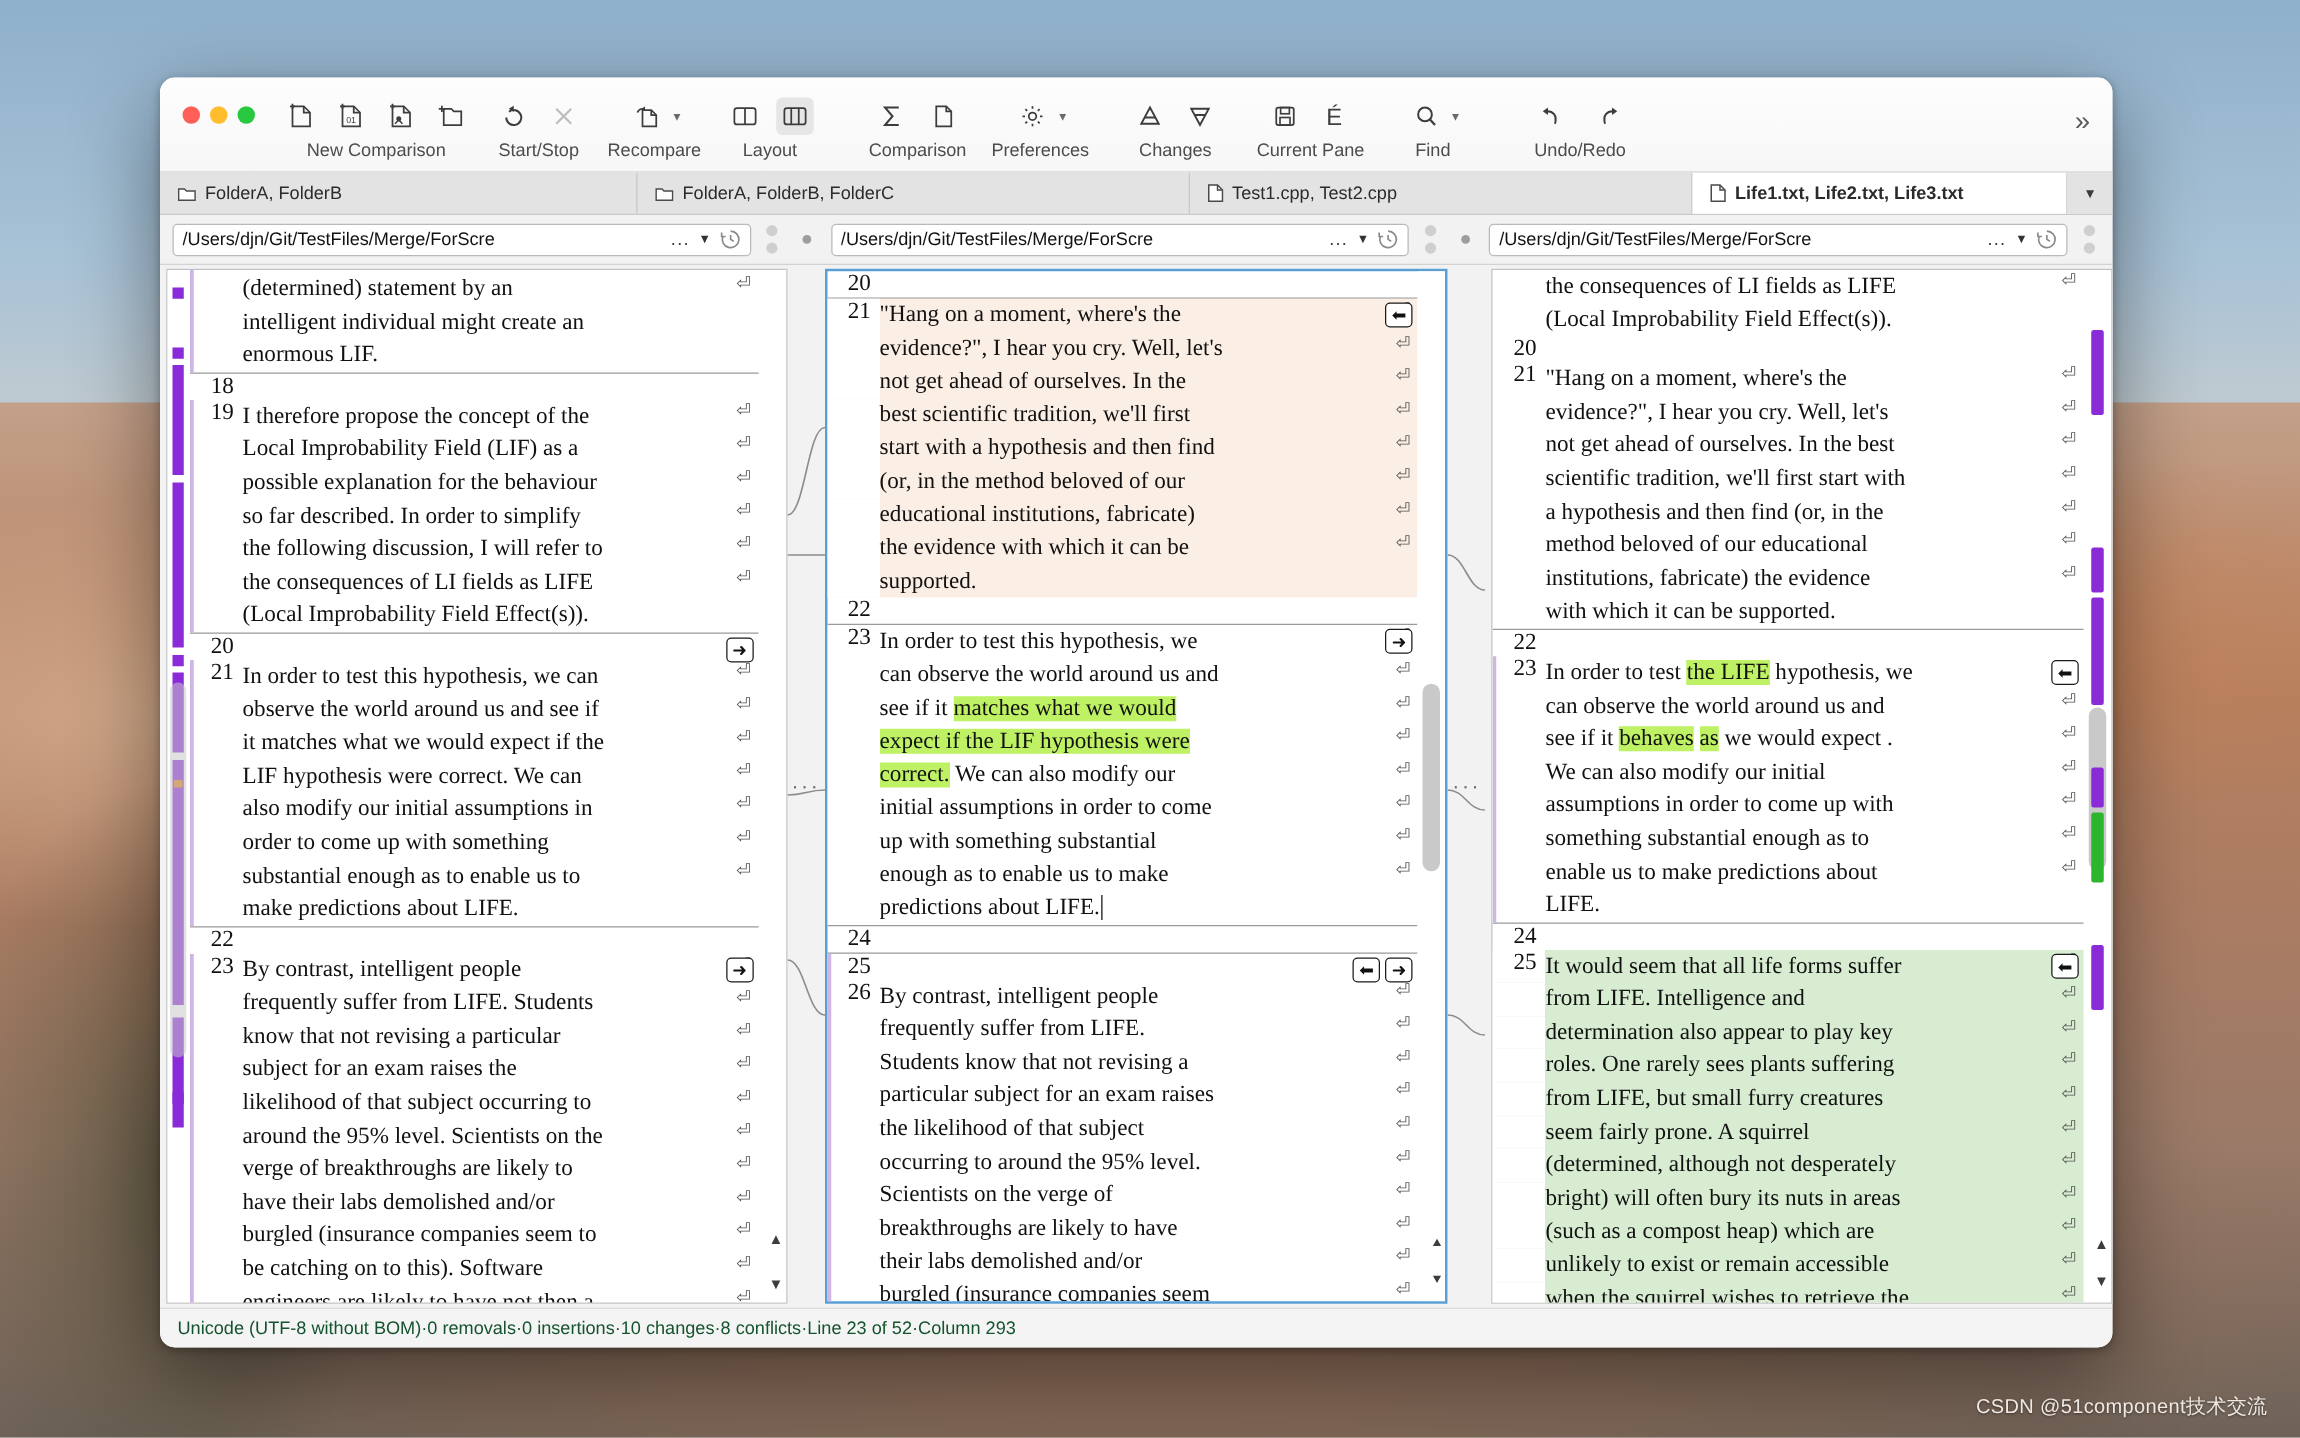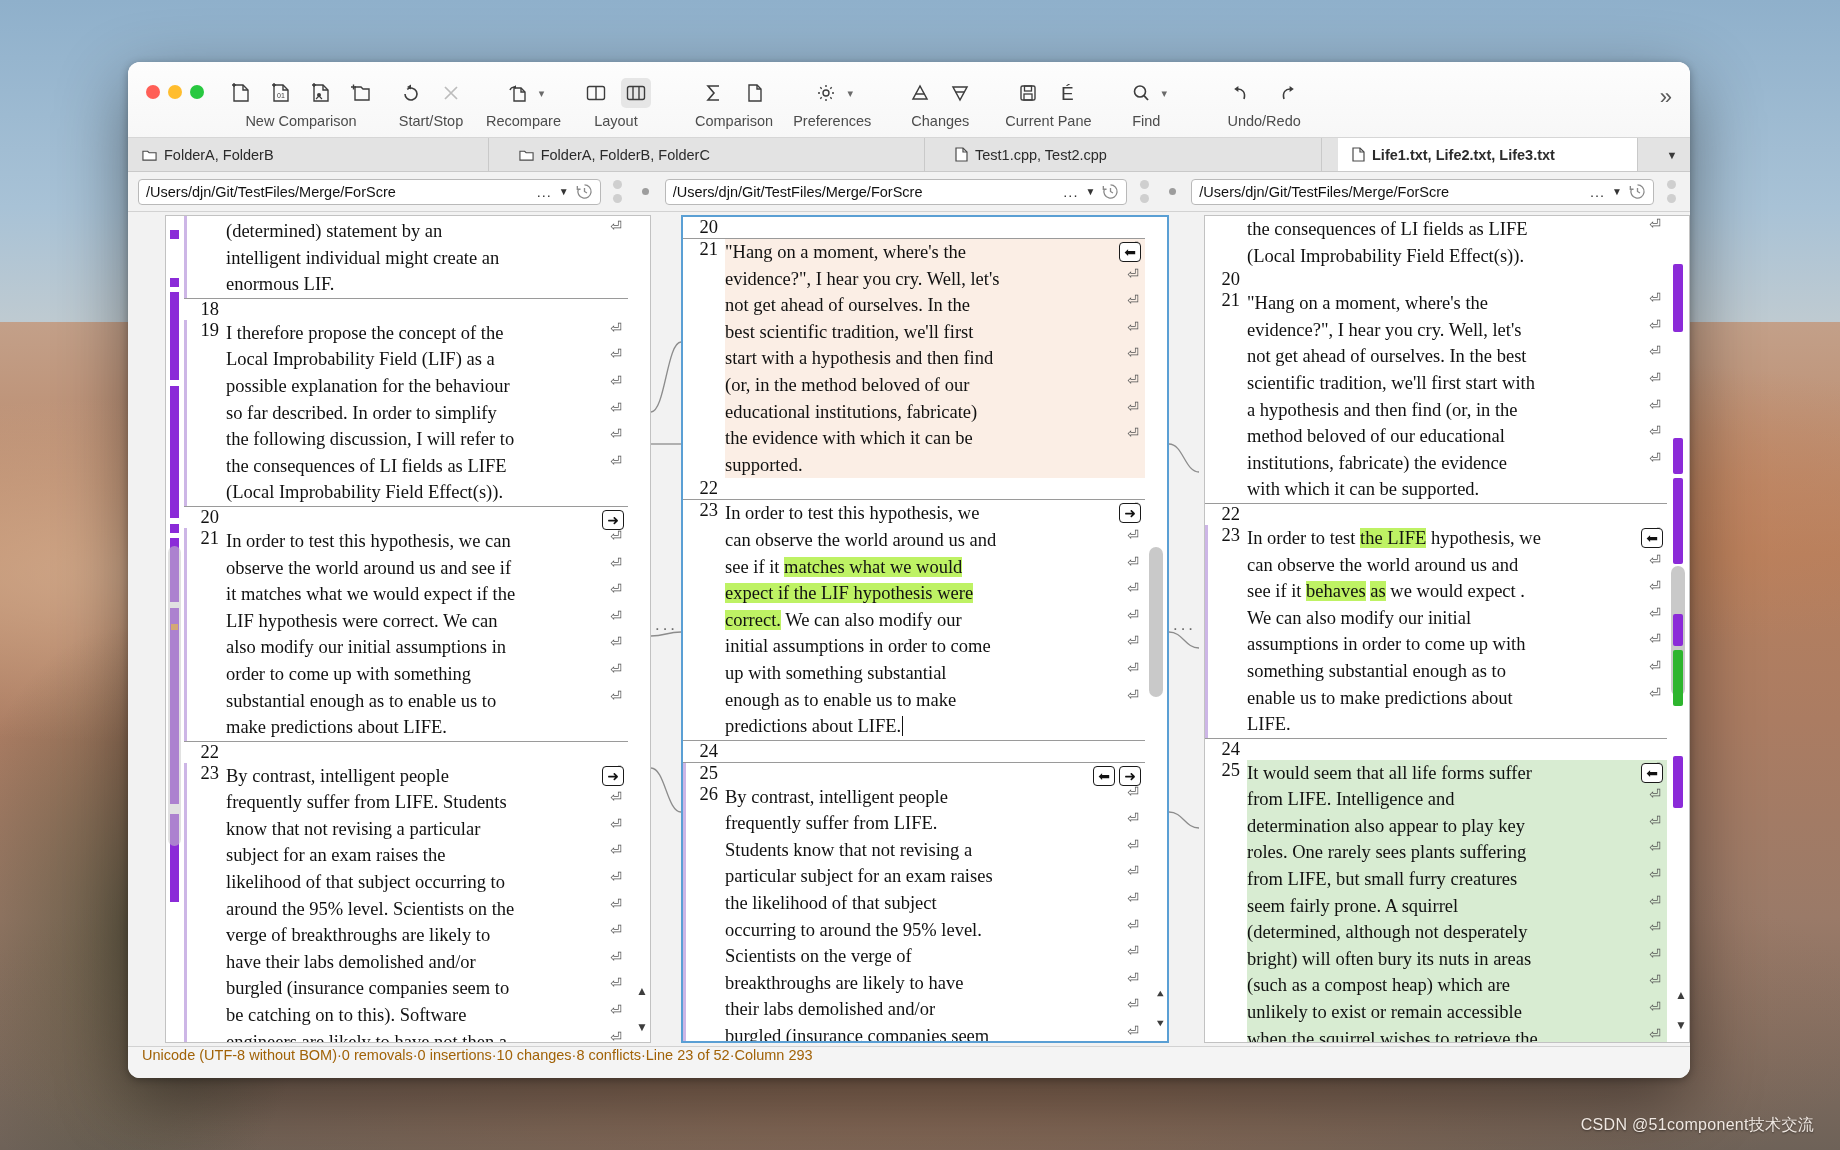--- a/index.html
+++ b/index.html
@@ -46,21 +46,21 @@
   .ticons { display: flex; align-items: center; gap: 10px; height: 34px; }
   .tlabel { font-size: 14.5px; color: #4c4c4c; margin-top: 3px; white-space: nowrap; }
   .tbtn { width: 30px; height: 30px; display: flex; align-items: center; justify-content: center;
           border-radius: 5px; }
   .tbtn.sel { background: #e6e6e6; }
   .chev { font-size: 11px; color: #6a6a6a; margin-left: -4px; }
   .overflow { position: absolute; right: 18px; top: 22px; font-size: 22px; color: #5a5a5a; }
   svg { display: block; }
 
   
-  .tabbar { height: 34px; display: flex; background: #e3e3e3; border-bottom: 1px solid #c9c9c9; flex: 0 0 34px; gap: 16px; }
+  .tabbar { height: 34px; display: flex; background: #e3e3e3; border-bottom: 1px solid #c9c9c9; flex: 0 0 34px; }
   .tab { display: flex; align-items: center; gap: 7px; padding: 0 14px; font-size: 14.5px;
          color: #2b2b2b; border-right: 1px solid #c9c9c9; white-space: nowrap; flex: 1 1 auto;
          min-width: 0; overflow: hidden; }
   .tab.active { background: #fff; font-weight: bold; flex: 0 0 300px; }
   .tab-caret { width: 36px; display: flex; align-items: center; justify-content: center;
                background: #e3e3e3; font-size: 11px; color: #3a3a3a; }
 
   
   .pathbar { height: 40px; display: flex; align-items: center; background: #f2f2f2;
              border-bottom: 1px solid #d2d2d2; flex: 0 0 40px; padding: 0 6px; }
@@ -71,21 +71,21 @@
   .ell { color: #333; letter-spacing: 1px; }
   .dd { font-size: 10px; color: #333; }
   .hist { color: #8a8a8a; }
   .gutter-ctrl { width: 26px; display: flex; flex-direction: column; align-items: center;
                  justify-content: center; gap: 5px; flex: 0 0 26px; }
   .dot { width: 9px; height: 9px; border-radius: 50%; background: #cfcfcf; }
   .minidot { width: 7px; height: 7px; border-radius: 50%; background: #9d9d9d; }
   .gutter-mid { width: 30px; display: flex; align-items: center; justify-content: center; flex: 0 0 30px; }
 
   
-  .panes { flex: 1 1 auto; display: flex; background: #f2f2f2; min-height: 0; position: relative; padding-left: 32px; }
+  .panes { flex: 1 1 auto; display: flex; background: #f2f2f2; min-height: 0; position: relative; }
   .pane { flex: 1 1 0; min-width: 0; background: #fff; border: 1px solid #c2c2c2; margin: 3px 0 3px 5px;
           display: flex; overflow: hidden; position: relative; }
   .pane.mid { border: 2px solid #5a9fd4; margin-left: 0; }
   .pane.right { margin-right: 0; }
   .connector { flex: 0 0 30px; position: relative; }
   .connector svg { position: absolute; inset: 0; }
   .conn-dots { position: absolute; left: 50%; top: 50%; transform: translate(-50%,-50%);
                font-size: 17px; color: #6d6d6d; letter-spacing: 2px; }
 
   .marker-col { flex: 0 0 18px; position: relative; background: #fff; }
@@ -120,21 +120,21 @@
   .mm { position: absolute; left: 6px; width: 10px; border-radius: 2px; }
   .mm.p { background: #8b2bd8; }
   .mm.g { background: #2eb52e; }
   .mm-track { position: absolute; left: 4px; width: 14px; background: #c9c9c9; border-radius: 8px; }
 
   .vnav { position: absolute; right: 2px; display: flex; flex-direction: column; gap: 2px;
           align-items: center; color: #3d3d3d; font-size: 12px; z-index: 7; }
 
   
   .statusbar { height: 32px; flex: 0 0 32px; background: #f4f4f4; border-top: 1px solid #d2d2d2;
-               display: flex; padding: 0 14px; font-size: 14.5px; color: #a16207; }
+               display: flex; align-items: center; padding: 0 14px; font-size: 14.5px; color: #14532d; }
 
   .clip { overflow: hidden; }
 </style>
 </head>
 <body>
 
 <div class="bg-sky"></div>
 <div class="bg-rock"></div>
 <div class="bg-scrub"></div>
 

